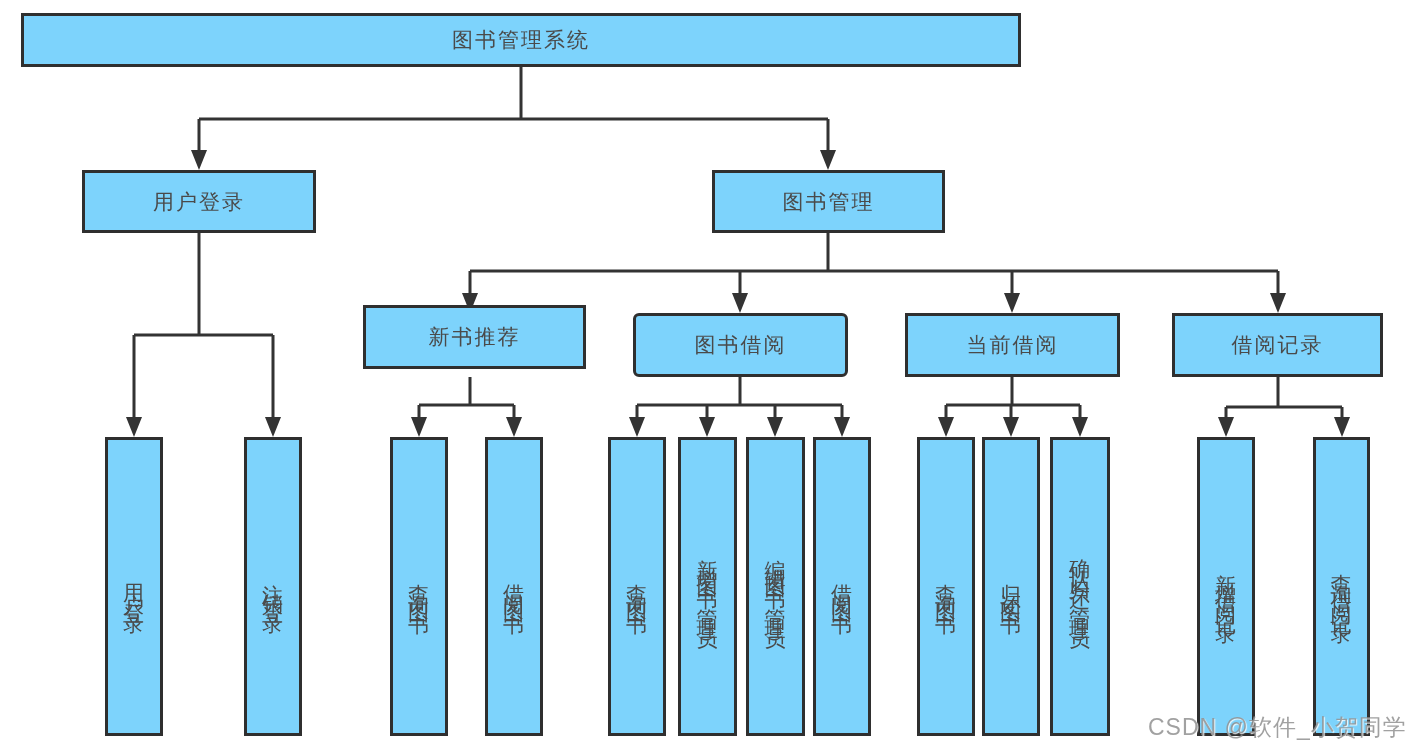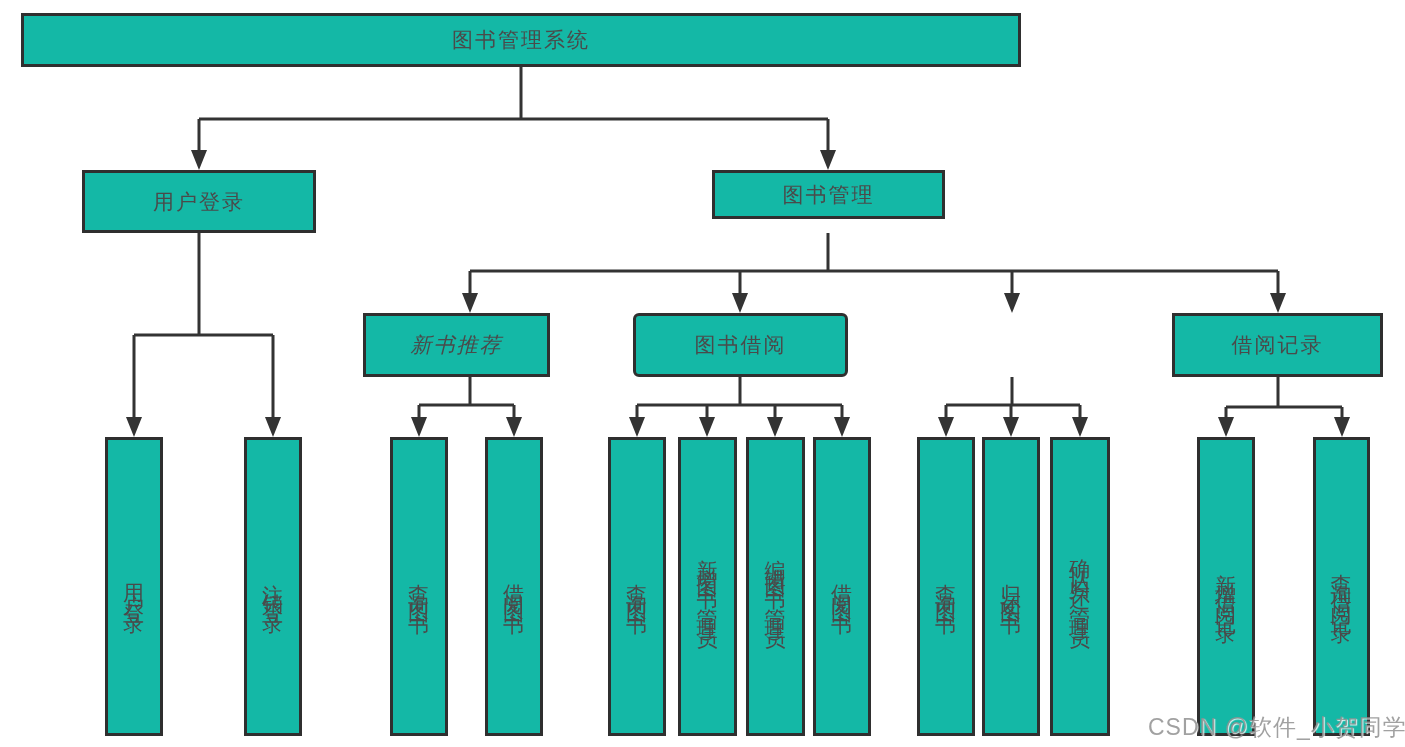--- a/index.html
+++ b/index.html
@@ -27,21 +27,21 @@
     fill: none;
   }
   .connector-layer polygon {
     fill: #333333;
     stroke: none;
   }
   .box {
     position: absolute;
     box-sizing: border-box;
     border: 3px solid #2f2f2f;
-    background: #14b8a6;
+    background: #7dd3fc;
     display: flex;
     align-items: center;
     justify-content: center;
     color: #4a4a4a;
   }
   .box.h span {
     font-size: 21px;
     letter-spacing: 2px;
     white-space: nowrap;
   }
@@ -111,29 +111,32 @@
     </g>
   </svg>
 
   <div class="box h" style="left:21px; top:13px; width:1000px; height:54px;">
     <span>图书管理系统</span>
   </div>
 
   <div class="box h" style="left:82px; top:170px; width:234px; height:63px;">
     <span>用户登录</span>
   </div>
-  <div class="box h" style="left:712px; top:170px; width:233px; height:49px;">
+  <div class="box h" style="left:712px; top:170px; width:233px; height:63px;">
     <span>图书管理</span>
   </div>
 
-  <div class="box h" style="left:363px; top:313px; width:187px; height:64px;font-style:italic;">
+  <div class="box h" style="left:363px; top:305px; width:223px; height:64px;">
     <span>新书推荐</span>
   </div>
   <div class="box h" style="left:633px; top:313px; width:215px; height:64px;border-radius:6px;">
     <span>图书借阅</span>
+  </div>
+  <div class="box h" style="left:905px; top:313px; width:215px; height:64px;">
+    <span>当前借阅</span>
   </div>
   <div class="box h" style="left:1172px; top:313px; width:211px; height:64px;justify-content:center;">
     <span>借阅记录</span>
   </div>
 
   <div class="box v" style="left:105px; top:437px; width:58px; height:299px;">
     <span>用户登录</span>
   </div>
   <div class="box v" style="left:244px; top:437px; width:58px; height:299px;">
     <span>注销登录</span>

